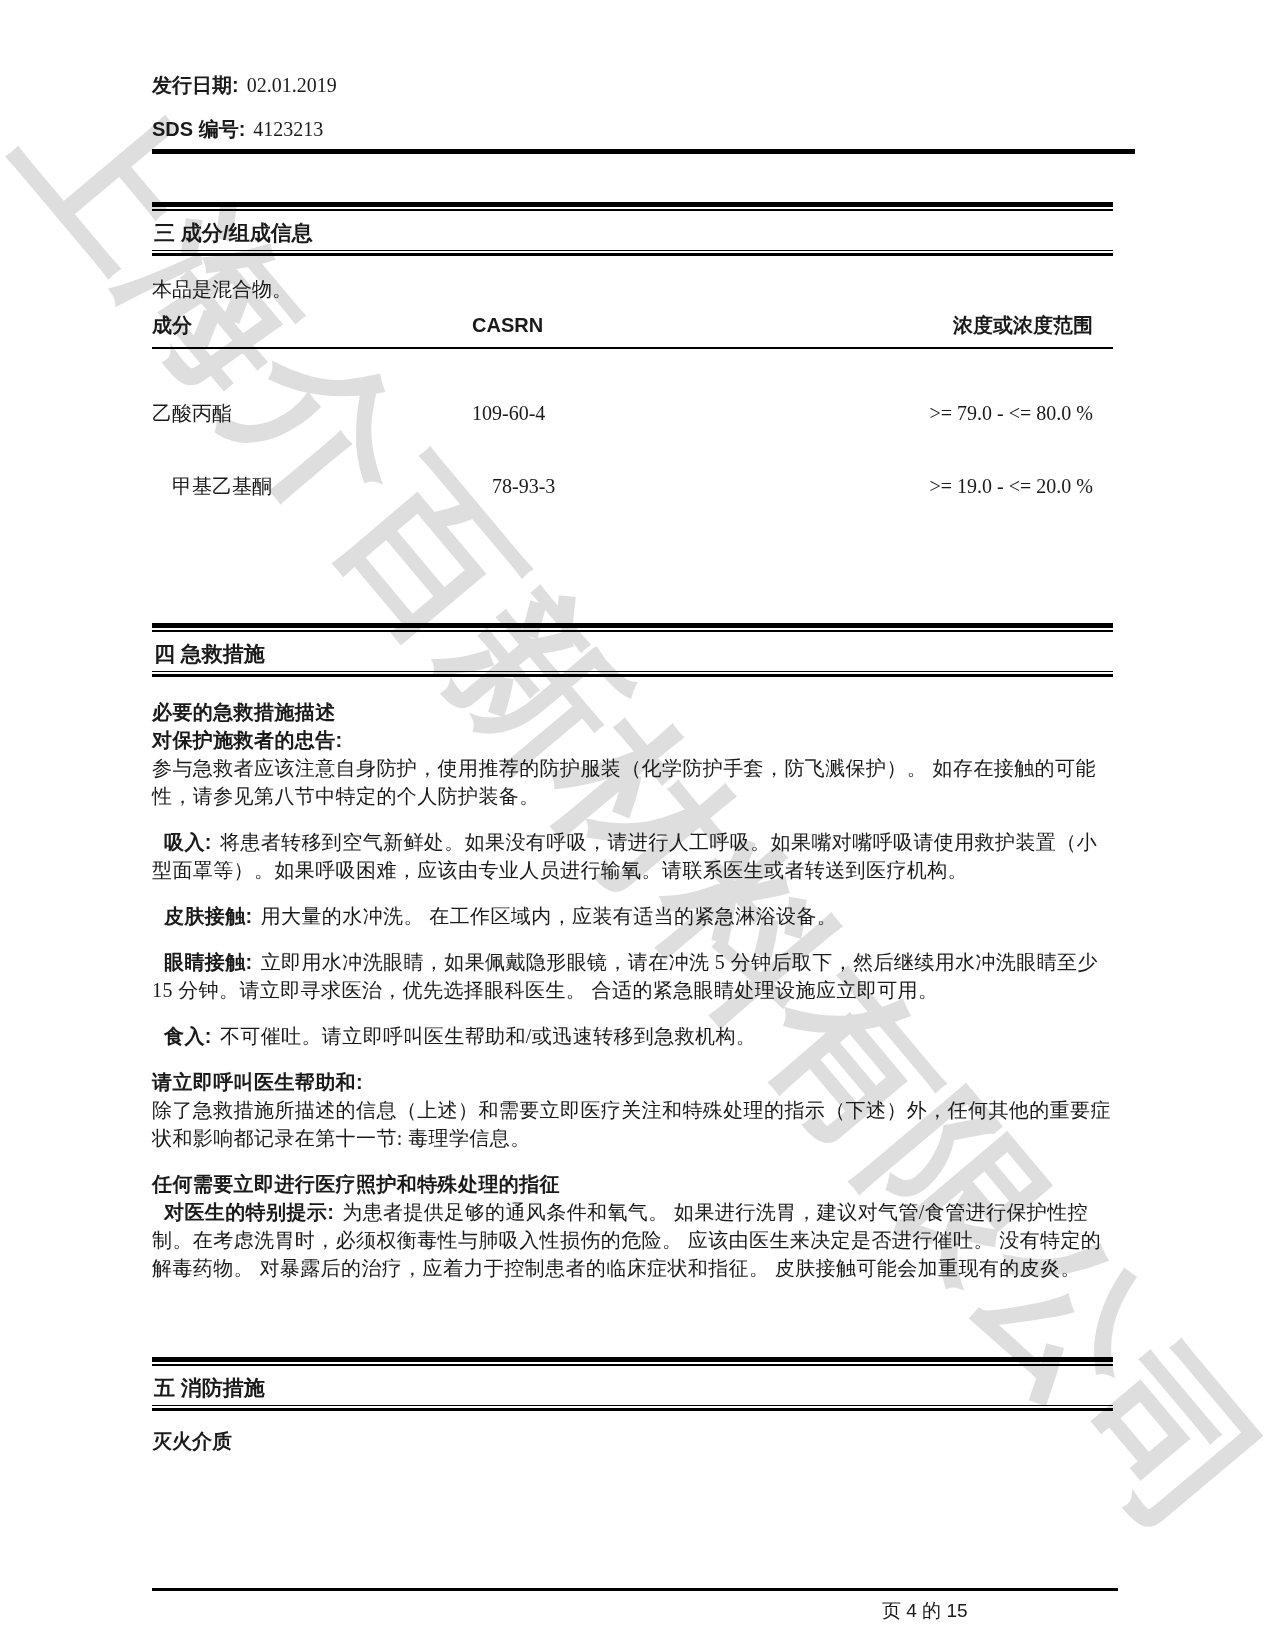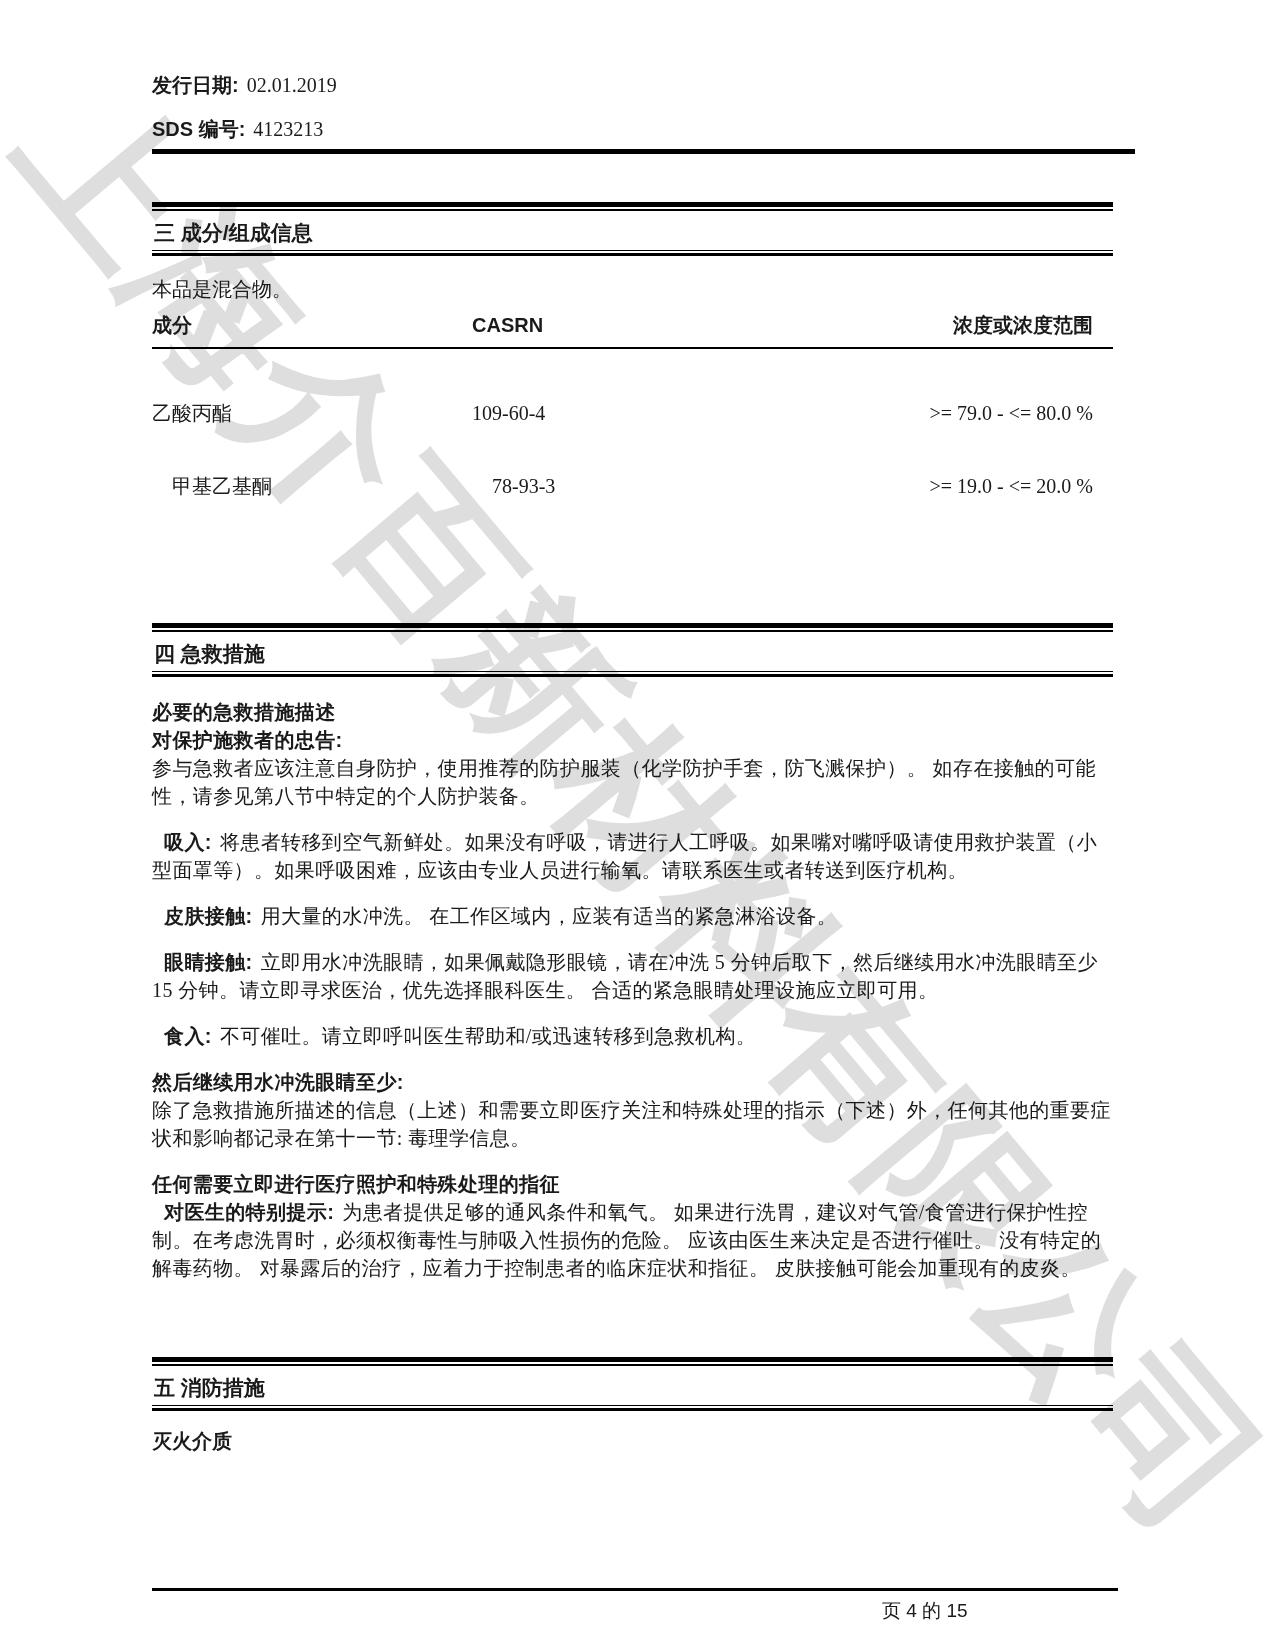--- a/index.html
+++ b/index.html
@@ -116,21 +116,21 @@
     </div>
 
     <div class="gap">
       <span class="hei lbl">眼睛接触:</span><span>立即用水冲洗眼睛，如果佩戴隐形眼镜，请在冲洗 5 分钟后取下，然后继续用水冲洗眼睛至少 15 分钟。请立即寻求医治，优先选择眼科医生。 合适的紧急眼睛处理设施应立即可用。</span>
     </div>
 
     <div class="gap">
       <span class="hei lbl">食入:</span><span>不可催吐。请立即呼叫医生帮助和/或迅速转移到急救机构。</span>
     </div>
 
-    <div class="gap hei">然后继续用水冲洗眼睛至少:</div>
+    <div class="gap hei">请立即呼叫医生帮助和:</div>
     <div>除了急救措施所描述的信息（上述）和需要立即医疗关注和特殊处理的指示（下述）外，任何其他的重要症状和影响都记录在第十一节: 毒理学信息。</div>
 
     <div class="gap hei">任何需要立即进行医疗照护和特殊处理的指征</div>
     <div>
       <span class="hei lbl">对医生的特别提示:</span><span>为患者提供足够的通风条件和氧气。 如果进行洗胃，建议对气管/食管进行保护性控制。在考虑洗胃时，必须权衡毒性与肺吸入性损伤的危险。 应该由医生来决定是否进行催吐。 没有特定的解毒药物。 对暴露后的治疗，应着力于控制患者的临床症状和指征。 皮肤接触可能会加重现有的皮炎。</span>
     </div>
   </div>
 
   <div class="abs secbox sec5">
     <div class="bar-a"></div>

